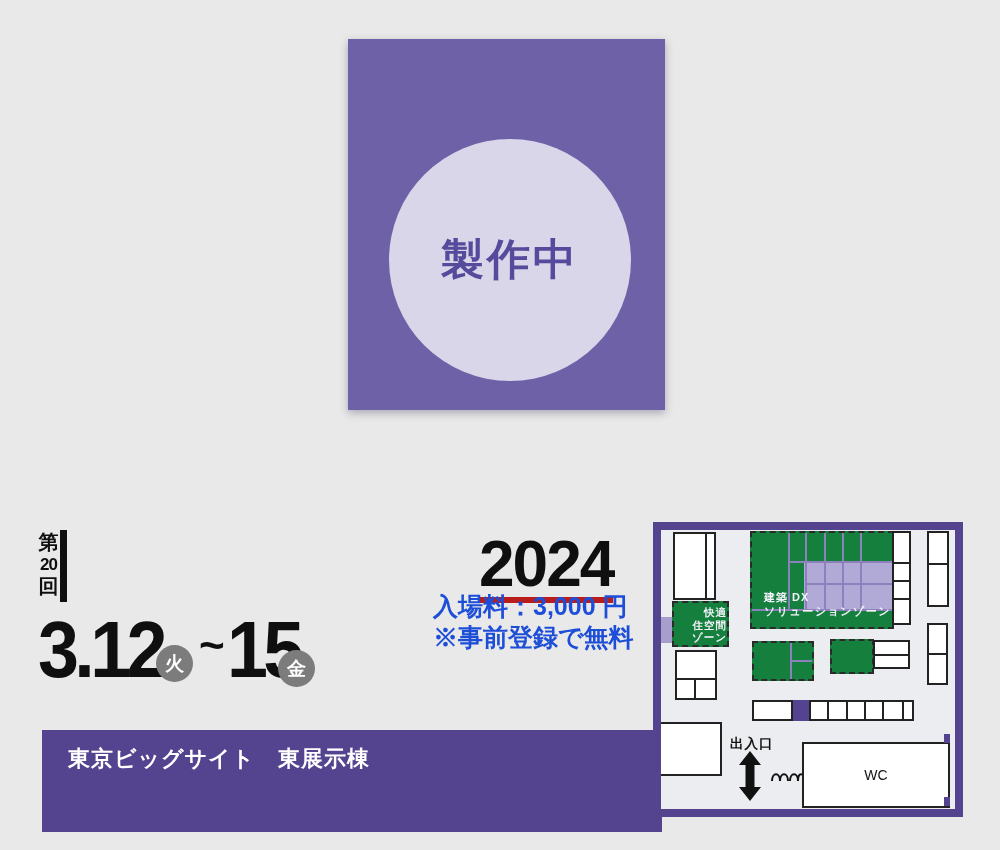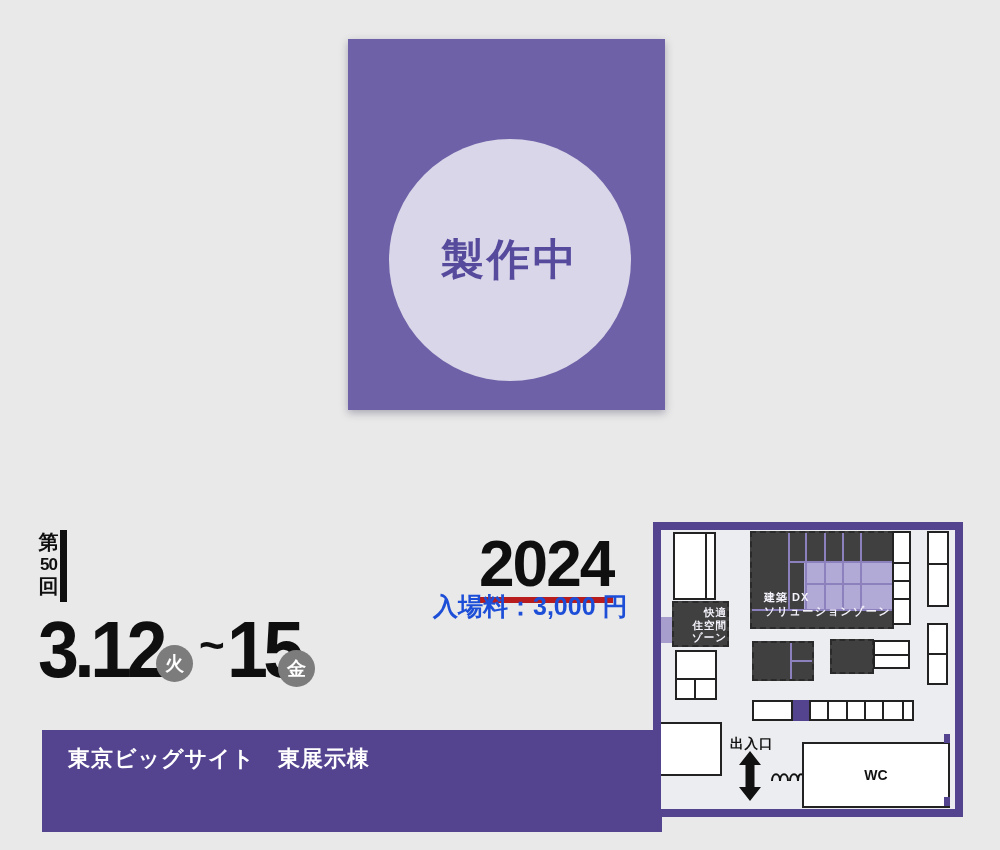--- a/index.html
+++ b/index.html
@@ -43,68 +43,69 @@
          padding:13px 0 0 26px;box-sizing:border-box;}
   .venue div{font-size:22px;line-height:31px;font-weight:700;letter-spacing:1px;white-space:nowrap;}
 
   
   .map{position:absolute;left:653px;top:522px;width:310px;height:295px;border:8px solid #54438f;
        background:#ecedf0;box-sizing:border-box;}
   .map-inner{position:absolute;left:0;top:0;right:0;bottom:0;}
   .b{position:absolute;background:#fff;border:2px solid #222;box-sizing:border-box;}
   .dvh{position:absolute;left:-2px;right:-2px;height:2px;background:#222;}
   .dvv{position:absolute;top:-2px;bottom:-2px;width:2px;background:#222;}
-  .zone{position:absolute;background:#404040;border:2px dashed #2a2a2a;box-sizing:border-box;}
+  .zone{position:absolute;background:#15803d;border:2px dashed #2a2a2a;box-sizing:border-box;}
   .zone-ext{position:absolute;left:0px;top:87px;width:11px;height:26px;background:#a79ecd;}
   .zc-text{padding:3px 0 0 9px;font-size:10.5px;line-height:12.5px;font-weight:700;color:#f4f2fb;letter-spacing:1px;}
   .zone-label{position:absolute;left:12px;top:58px;color:#f4f2fb;font-weight:700;}
   .zone-label .zl1{font-size:11px;line-height:13px;letter-spacing:1px;}
   .zone-label .zl2{font-size:11px;line-height:14px;letter-spacing:1.5px;white-space:nowrap;}
   .pline{position:absolute;background:#8d81bd;}
   .pcell{position:absolute;background:#b2aad6;}
   .row-purple{position:absolute;left:38px;top:-2px;bottom:-2px;width:18px;background:#54438f;}
   .bubble{position:absolute;left:150px;top:137px;width:89px;height:51px;background:#54438f;
           border-radius:26px 26px 24px 22px;z-index:5;color:#fff;text-align:center;}
   .bubble::before{content:"";position:absolute;left:-9px;top:28px;width:0;height:0;
           border-right:16px solid #54438f;border-top:4px solid transparent;border-bottom:11px solid transparent;}
   .bubble-logo{font-family:"DejaVu Serif",serif;font-style:italic;font-weight:700;font-size:14px;
           margin-top:9px;letter-spacing:.5px;}
   .bubble-co{font-size:7px;margin-top:2px;transform:scale(.92);letter-spacing:0;}
   .entrance{position:absolute;left:69px;top:205px;font-size:13.5px;font-weight:800;color:#111;letter-spacing:1px;}
   .wc-room{display:flex;align-items:center;justify-content:center;}
-  .wc-label{font-size:14px;font-weight:700;color:#111;}
+  .wc-label{font-size:14px;font-weight:400;color:#111;}
   .notch{position:absolute;width:6px;height:9px;background:#54438f;z-index:4;}
 </style>
 </head>
 <body>
 
 <div id="stage">
 
   <div class="poster">
     <div class="poster-circle">
       <span class="poster-status">製作中</span>
     </div>
   </div>
 
   <div class="edition">
     <div class="e1">第</div>
-    <div class="e2">50</div>
+    <div class="e2">20</div>
     <div class="e3">回</div>
   </div>
   <div class="tbar"></div>
   <div class="tyear">2024</div>
 
   <div class="bignum dstart">3.12</div>
   <div class="wbadge wb1">火</div>
   <div class="dsep">~</div>
   <div class="bignum dend">15</div>
   <div class="wbadge wb2">金</div>
 
   <div class="admission">
     <div>入場料：3,000 円</div>
+    <div>※事前登録で無料</div>
   </div>
 
   <div class="venue">
     <div>東京ビッグサイト　東展示棟</div>
   </div>
 
   <div class="map">
     <div class="map-inner">
 
       <div class="b" style="left:12px;top:2px;width:43px;height:68px;">

